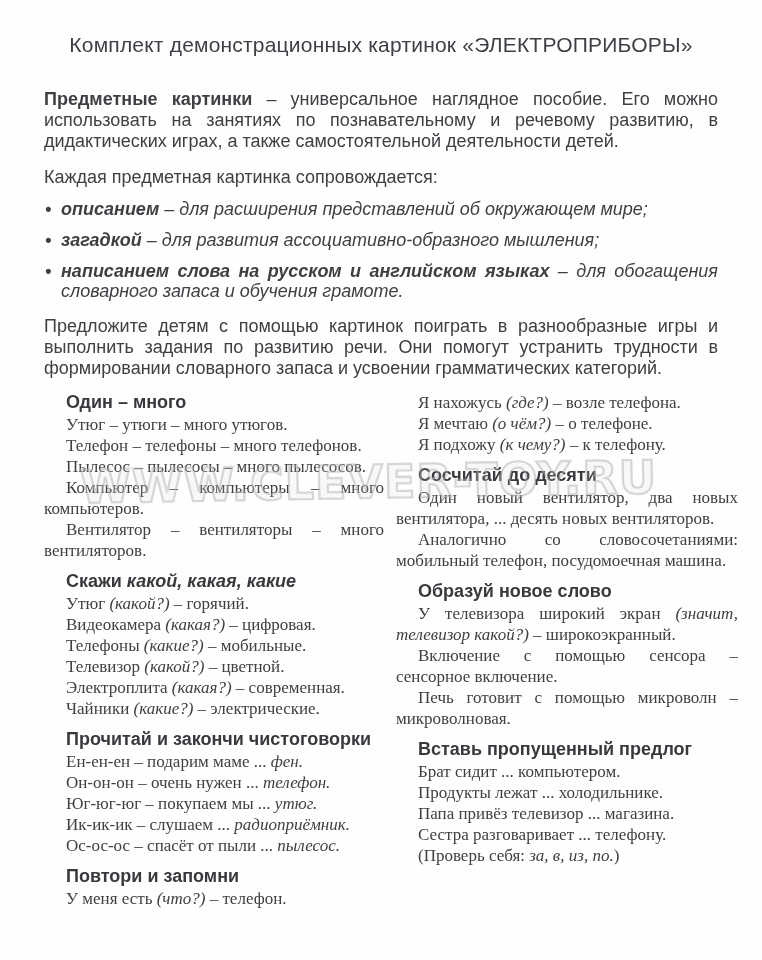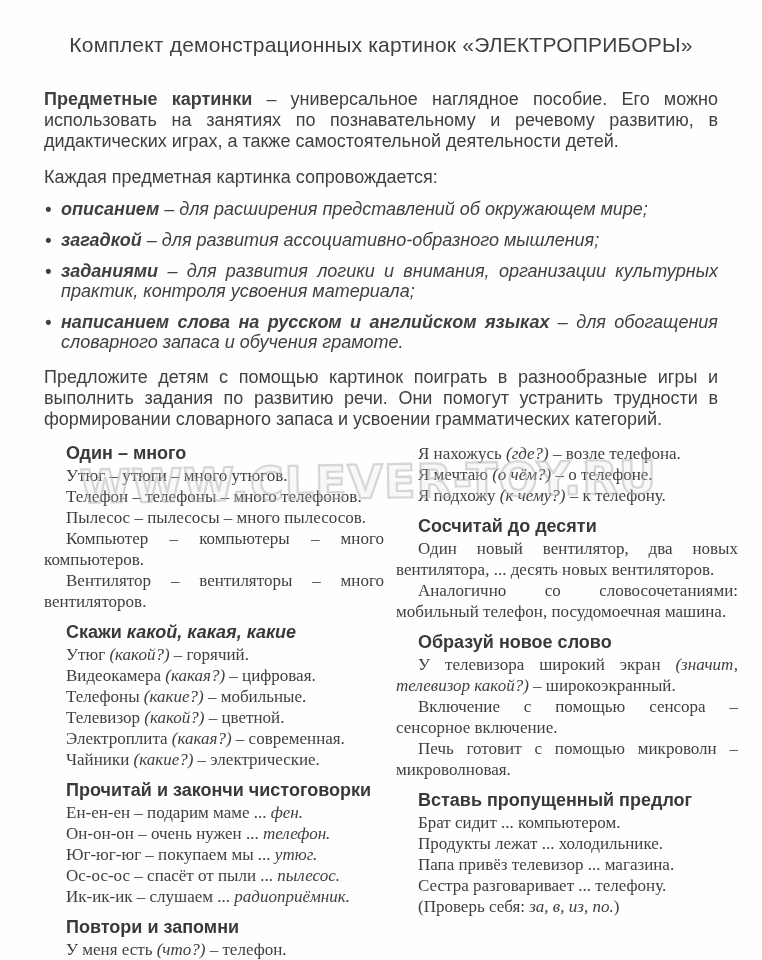--- a/index.html
+++ b/index.html
@@ -99,21 +99,20 @@
   <div class="watermark">WWW.CLEVER-TOY.RU</div>
 
   <h1 class="title">Комплект демонстрационных картинок «ЭЛЕКТРОПРИБОРЫ»</h1>
 
   <div class="intro">
     <p class="lead-line"><span class="seg-b">Предметные картинки</span><span> – универсальное наглядное пособие. Его можно использовать на занятиях по познавательному и речевому развитию, в дидактических играх, а также самостоятельной деятельности детей.</span></p>
     <p>Каждая предметная картинка сопровождается:</p>
     <ul class="bullets">
       <li><span class="seg-b">описанием</span><span> – для расширения представлений об окружающем мире;</span></li>
       <li><span class="seg-b">загадкой</span><span> – для развития ассоциативно-образного мышления;</span></li>
-      <li><span class="seg-b">заданиями</span><span> – для развития логики и внимания, организации культурных практик, контроля усвоения материала;</span></li>
       <li><span class="seg-b">написанием слова на русском и английском языках</span><span> – для обогащения словарного запаса и обучения грамоте.</span></li>
     </ul>
     <p>Предложите детям с помощью картинок поиграть в разнообразные игры и выполнить задания по развитию речи. Они помогут устранить трудности в формировании словарного запаса и усвоении грамматических категорий.</p>
   </div>
 
   <div class="cols">
     <div class="col-left">
         <div class="section">
           <h3><span class="seg-b">Один – много</span></h3>
           <p class="line"><span>Утюг – утюги – много утюгов.</span></p>
@@ -129,22 +128,22 @@
           <p class="line"><span>Телефоны </span><span class="seg-i">(какие?)</span><span> – мобильные.</span></p>
           <p class="line"><span>Телевизор </span><span class="seg-i">(какой?)</span><span> – цветной.</span></p>
           <p class="line"><span>Электроплита </span><span class="seg-i">(какая?)</span><span> – современная.</span></p>
           <p class="line"><span>Чайники </span><span class="seg-i">(какие?)</span><span> – электрические.</span></p>
         </div>
         <div class="section">
           <h3><span class="seg-b">Прочитай и закончи чистоговорки</span></h3>
           <p class="line"><span>Ен-ен-ен – подарим маме ... </span><span class="seg-i">фен.</span></p>
           <p class="line"><span>Он-он-он – очень нужен ... </span><span class="seg-i">телефон.</span></p>
           <p class="line"><span>Юг-юг-юг – покупаем мы ... </span><span class="seg-i">утюг.</span></p>
+          <p class="line"><span>Ик-ик-ик – слушаем ... </span><span class="seg-i">радиоприёмник.</span></p>
           <p class="line"><span>Ос-ос-ос – спасёт от пыли ... </span><span class="seg-i">пылесос.</span></p>
-          <p class="line"><span>Ик-ик-ик – слушаем ... </span><span class="seg-i">радиоприёмник.</span></p>
         </div>
         <div class="section">
           <h3><span class="seg-b">Повтори и запомни</span></h3>
           <p class="line"><span>У меня есть </span><span class="seg-i">(что?)</span><span> – телефон.</span></p>
         </div>
       </div>
     <div class="col-right">
       <div>
           <div class="section">
             <p class="line"><span>Я нахожусь </span><span class="seg-i">(где?)</span><span> – возле телефона.</span></p>

